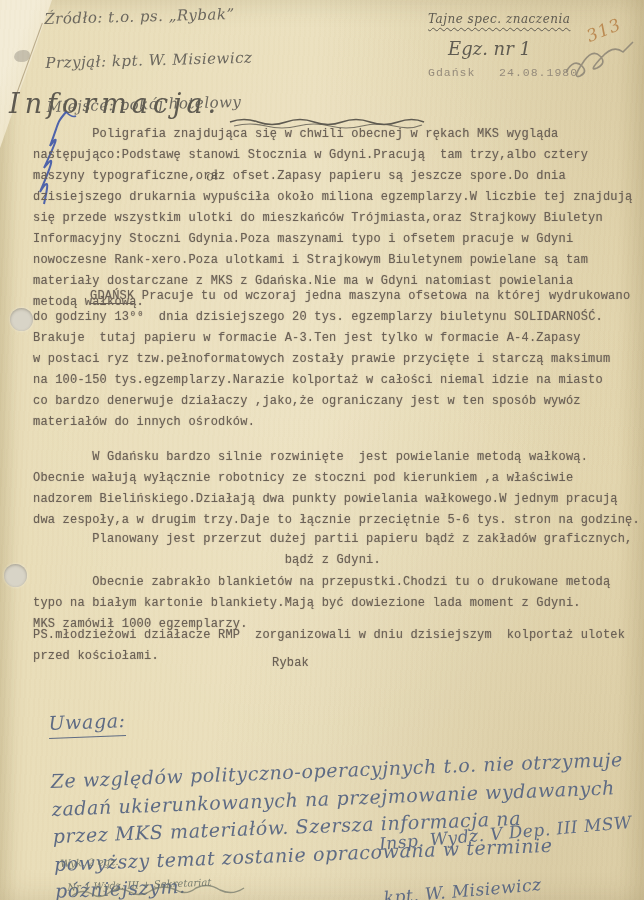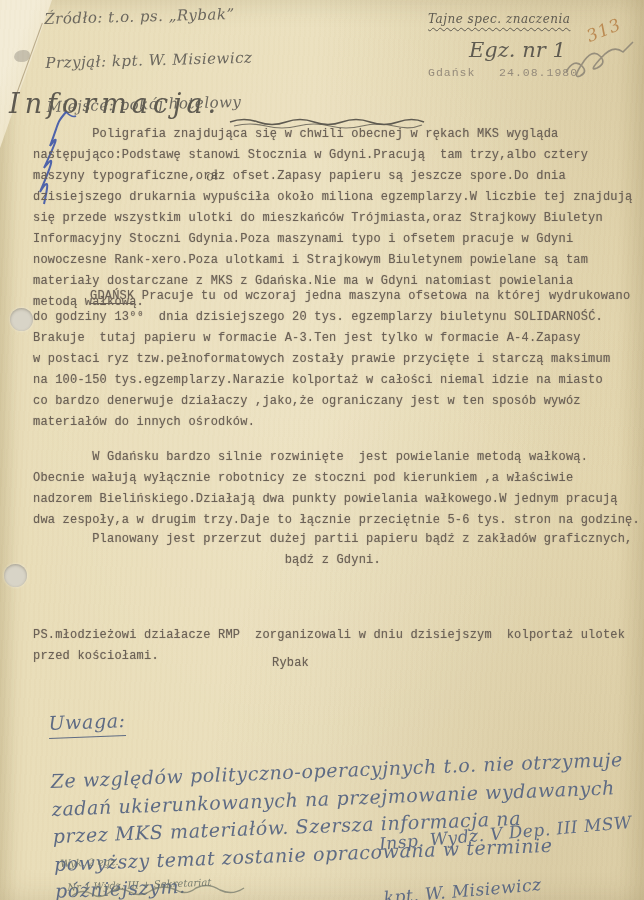--- a/index.html
+++ b/index.html
@@ -57,21 +57,21 @@
   .hand{
     position:absolute;
     font-family:"DejaVu Serif","Liberation Serif",serif;
     font-style:italic;
     color:#6b675e;
     white-space:pre;
   }
   .src{left:44px;top:8px;font-size:15px;line-height:22px;letter-spacing:.5px;transform:rotate(-1.5deg);transform-origin:left top;}
   .secrecy{left:428px;top:12px;font-size:12px;letter-spacing:.5px;color:#5f5b51;
     text-decoration:underline wavy 1.2px;text-underline-offset:4px;}
-  .copyno{left:469px;top:38px;font-size:21px;color:#5f5b51;}
+  .copyno{left:448px;top:38px;font-size:18px;color:#5f5b51;}
   .pagenum{left:586px;top:20px;font-size:17px;color:#bb8a52;transform:rotate(-22deg);letter-spacing:1px;}
   .title{left:9px;top:88px;width:536px;font-size:27px;letter-spacing:5px;color:#5e5a50;}
   .correction{left:206px;top:168px;font-size:13px;color:#5f584c;transform:rotate(-8deg);}
   .note{left:48px;top:710px;font-size:19px;line-height:27.5px;color:#5e6b84;letter-spacing:.6px;
     transform:rotate(-2.2deg);transform-origin:left top;}
   .note-heading{display:inline-block;border-bottom:1.5px solid #5e6b84;margin-bottom:2px;}
   .officer{left:378px;top:831px;font-size:17px;line-height:27px;color:#5e6b84;letter-spacing:.5px;
     transform:rotate(-5deg);transform-origin:left top;}
   .footer-note{left:60px;top:858px;font-size:10px;line-height:12px;color:#6d7468;
     transform:rotate(-2deg);transform-origin:left top;opacity:.9;}
@@ -134,20 +134,23 @@
 na 100-150 tys.egzemplarzy.Narazie kolportaż w całości niemal idzie na miasto
 co bardzo denerwuje działaczy ,jako,że ograniczany jest w ten sposób wywóz
 materiałów do innych ośrodków.</span></div>
 
   <div class="typed p3">        W Gdańsku bardzo silnie rozwinięte  jest powielanie metodą wałkową.
 Obecnie wałują wyłącznie robotnicy ze stoczni pod kierunkiem ,a właściwie
 nadzorem Bielińskiego.Działają dwa punkty powielania wałkowego.W jednym pracują
 dwa zespoły,a w drugim trzy.Daje to łącznie przeciętnie 5-6 tys. stron na godzinę.</div>
   <div class="typed p4">        Planowany jest przerzut dużej partii papieru bądź z zakładów graficznych,
 bądź z Gdyni.</div>
+  <div class="typed p5">        Obecnie zabrakło blankietów na przepustki.Chodzi tu o drukowane metodą
+typo na białym kartonie blankiety.Mają być dowiezione lada moment z Gdyni.
+MKS zamówił 1000 egzemplarzy.</div>
 
   <div class="typed sig">Rybak</div>
   <div class="typed ps">PS.młodzieżowi działacze RMP  zorganizowali w dniu dzisiejszym  kolportaż ulotek
 przed kościołami.</div>
 
   <div class="hand note"><span class="note-heading">Uwaga:</span><br>
 <span>Ze względów polityczno-operacyjnych t.o. nie otrzymuje
 zadań ukierunkowanych na przejmowanie wydawanych
 przez MKS materiałów. Szersza informacja na
 powyższy temat zostanie opracowana w terminie

